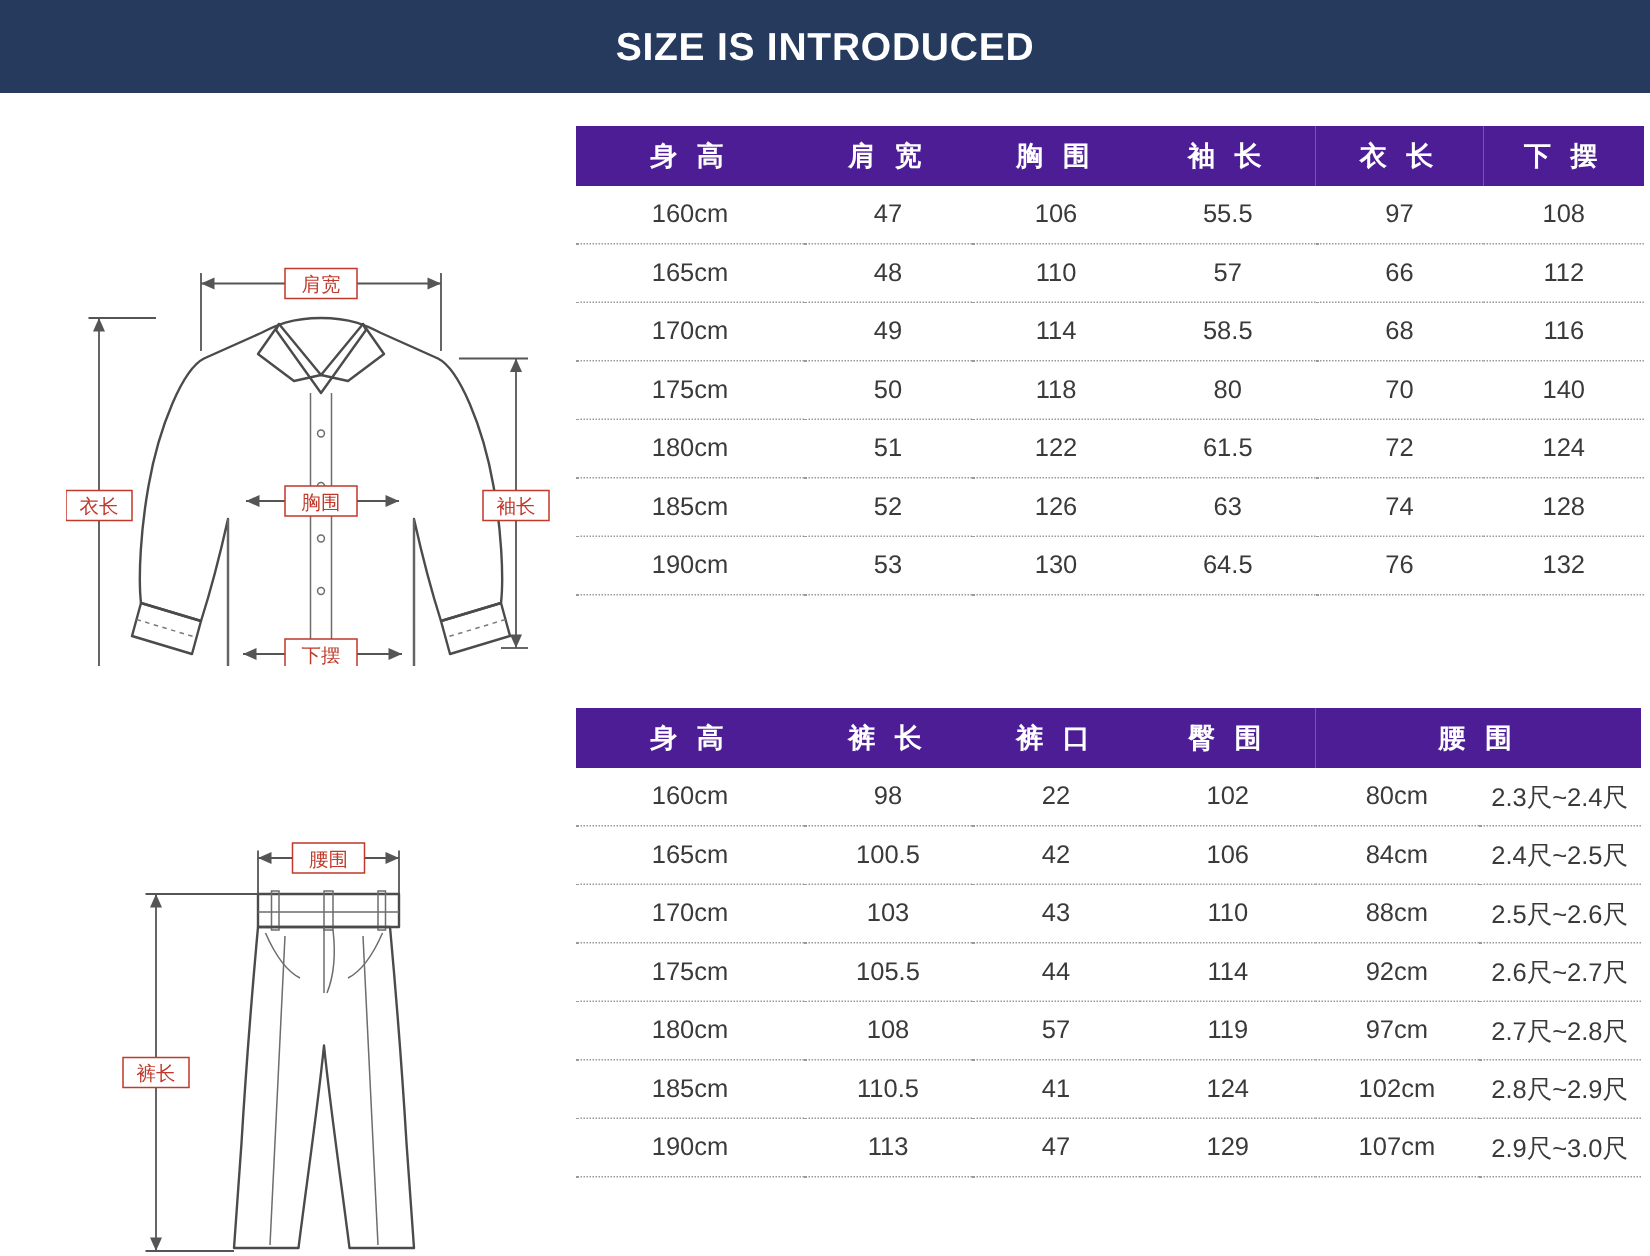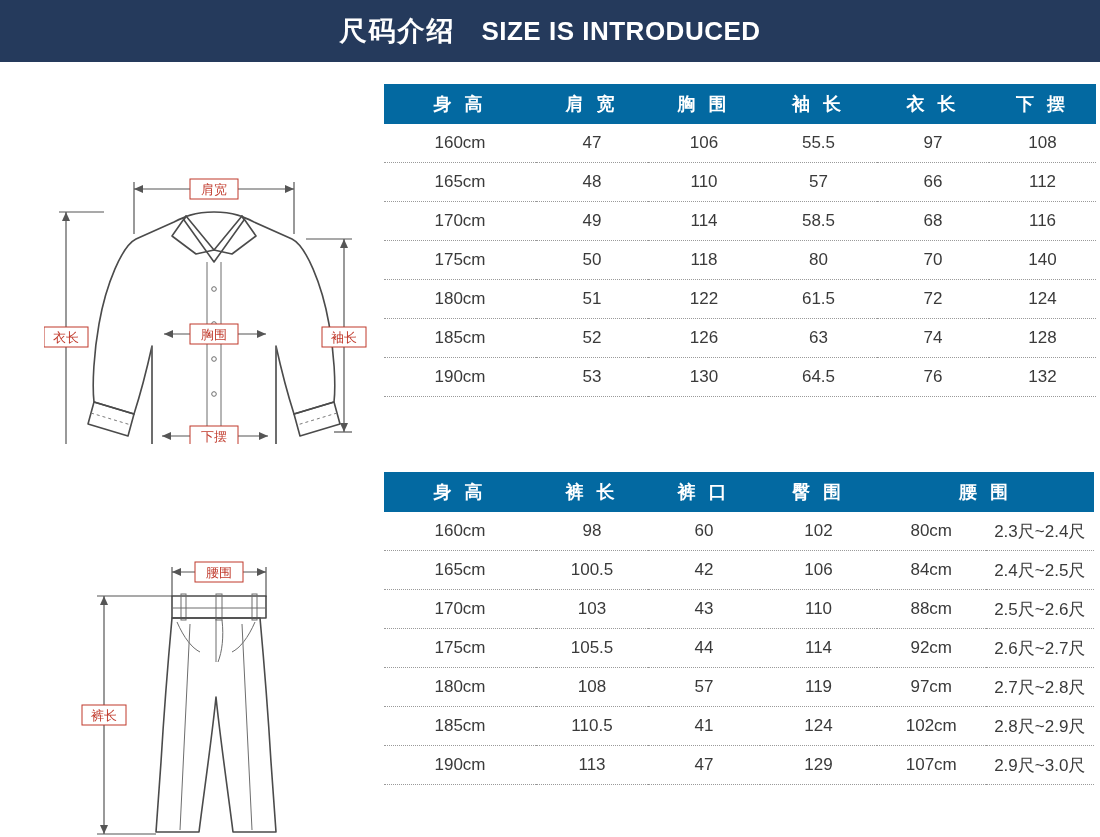--- a/index.html
+++ b/index.html
@@ -60,21 +60,21 @@
   
   .table-wrap {
     width: 710px;
   }
   table.size-table {
     border-collapse: collapse;
     width: 700px;
     table-layout: fixed;
   }
   table.size-table thead th {
-    background: #0369a1;
+    background: #4c1d95;
     color: #ffffff;
     font-size: 18px;
     font-weight: bold;
     height: 38px;
     letter-spacing: 4px;
     text-align: center;
     border: none;
   }
   table.size-table tbody td {
     text-align: center;
@@ -119,21 +119,20 @@
     fill: none;
     stroke: #7a7a7a;
     stroke-width: 1;
     stroke-dasharray: 3 3;
   }
 </style>
 </head>
 <body>
 
 <div class="header">
-  <span class="title-cn">尺码介绍</span>
   <span class="title-en">SIZE IS INTRODUCED</span>
 </div>
 
 <div class="content">
 
   <div class="block block-top">
 
     <div class="figure">
       <svg width="340" height="360" viewBox="0 0 340 360">
 
@@ -343,21 +342,21 @@
             <th style="width:110px">裤 长</th>
             <th style="width:110px">裤 口</th>
             <th style="width:115px">臀 围</th>
             <th style="width:215px" colspan="2">腰 围</th>
           </tr>
         </thead>
         <tbody>
           <tr>
             <td>160cm</td>
             <td>98</td>
-            <td>60</td>
+            <td>22</td>
             <td>102</td>
             <td>80cm</td>
             <td>2.3尺~2.4尺</td>
           </tr>
           <tr>
             <td>165cm</td>
             <td>100.5</td>
             <td>42</td>
             <td>106</td>
             <td>84cm</td>

